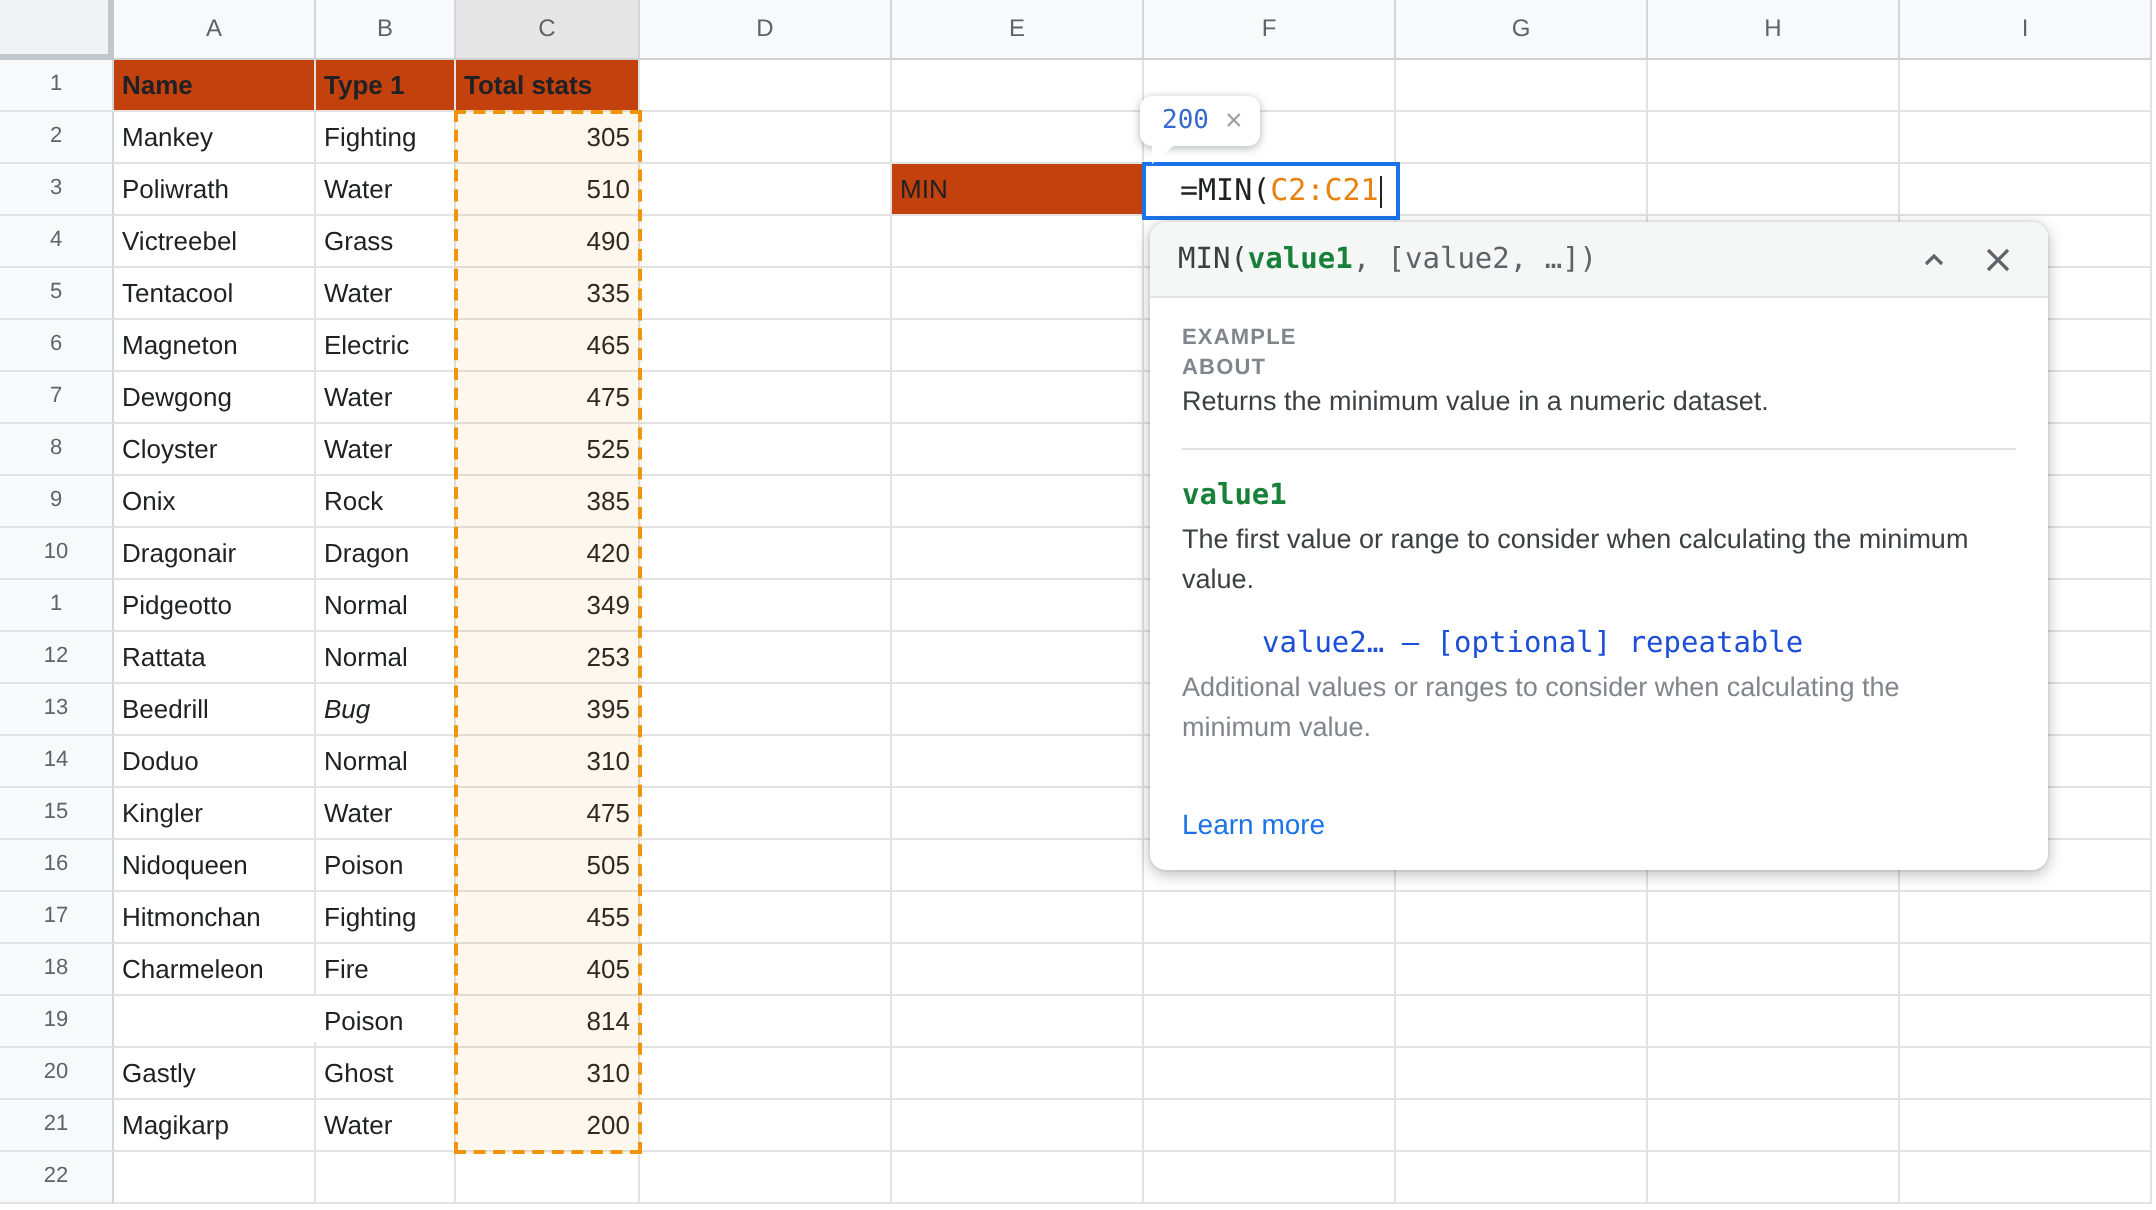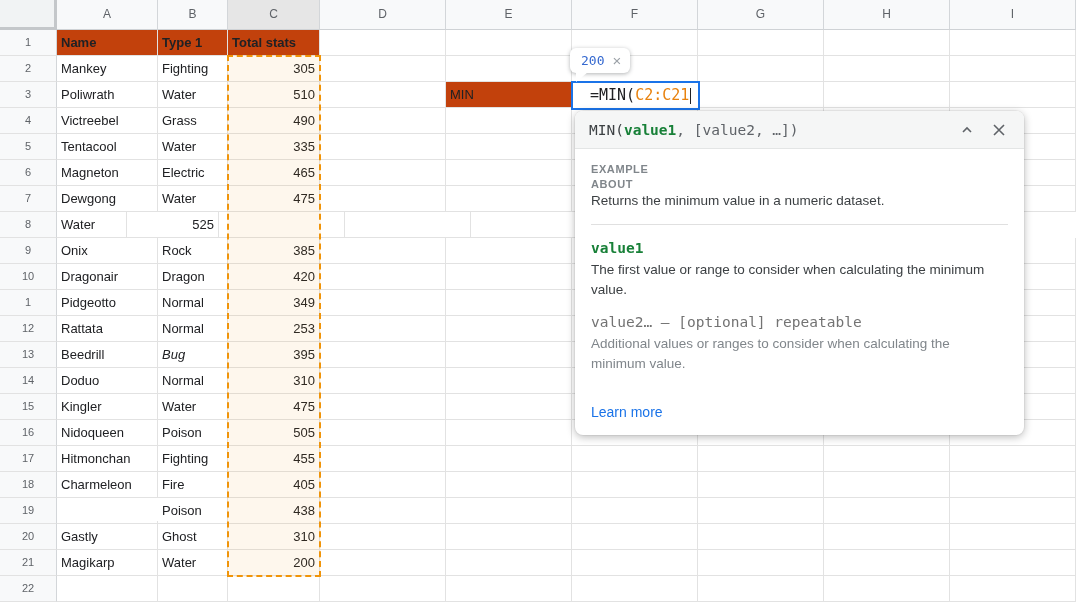--- a/index.html
+++ b/index.html
@@ -61,21 +61,21 @@
   .sig .rest{color:#5f6368;}
   .icon-btn{width:22px;height:22px;display:flex;align-items:center;justify-content:center;
             margin-left:10px;cursor:pointer;}
   .pop-body{padding:12px 16px 0;}
   .lbl{font-size:11px;font-weight:bold;letter-spacing:.6px;color:#80868b;margin:2px 0 3px;}
   .code{font-size:14.5px;color:#37474f;margin:0 0 10px;}
   .code .arg{color:#188038;font-weight:bold;}
   .about{font-size:13.5px;color:#3c4043;margin:1px 0 16px;}
   .divider{border:none;border-top:1px solid #e0e0e0;margin:0 0 15px;}
   .argname{font-size:14.5px;color:#188038;font-weight:bold;margin:0 0 4px;}
-  .argname.opt{color:#737373;font-weight:normal;}
+  .argname.opt{color:#1d4ed8;font-weight:normal;margin-left:40px;}
   .argdesc{font-size:13.5px;color:#3c4043;line-height:1.5;margin:0 0 13px;max-width:412px;}
   .argdesc.opt{color:#80868b;}
   .learn{font-size:14px;color:#1a73e8;margin:17px 0 0;padding-bottom:15px;
          display:inline-block;text-decoration:none;cursor:pointer;}
 </style>
 </head>
 <body>
 
 <div class="sheet">
 
@@ -171,20 +171,21 @@
         <div class="cell num" style="width: 92px;">475</div>
         <div class="cell" style="width: 126px;"></div>
         <div class="cell" style="width: 126px;"></div>
         <div class="cell" style="width: 126px;"></div>
         <div class="cell" style="width: 126px;"></div>
         <div class="cell" style="width: 126px;"></div>
         <div class="cell" style="width: 126px;"></div>
       </div>
       <div class="grow">
         <div class="rh">8</div>
+        <div class="cell" style="width: 101px;">Cloyster</div>
         <div class="cell" style="width: 70px;">Water</div>
         <div class="cell num" style="width: 92px;">525</div>
         <div class="cell" style="width: 126px;"></div>
         <div class="cell" style="width: 126px;"></div>
         <div class="cell" style="width: 126px;"></div>
         <div class="cell" style="width: 126px;"></div>
         <div class="cell" style="width: 126px;"></div>
         <div class="cell" style="width: 126px;"></div>
       </div>
       <div class="grow">
@@ -304,21 +305,21 @@
         <div class="cell" style="width: 126px;"></div>
         <div class="cell" style="width: 126px;"></div>
         <div class="cell" style="width: 126px;"></div>
         <div class="cell" style="width: 126px;"></div>
         <div class="cell" style="width: 126px;"></div>
       </div>
       <div class="grow">
         <div class="rh">19</div>
         <div class="cell" style="width: 101px; margin-top: 23px;">Arbok</div>
         <div class="cell" style="width: 70px;">Poison</div>
-        <div class="cell num" style="width: 92px;">438</div>
+        <div class="cell num" style="width: 92px;">814</div>
         <div class="cell" style="width: 126px;"></div>
         <div class="cell" style="width: 126px;"></div>
         <div class="cell" style="width: 126px;"></div>
         <div class="cell" style="width: 126px;"></div>
         <div class="cell" style="width: 126px;"></div>
         <div class="cell" style="width: 126px;"></div>
       </div>
       <div class="grow">
         <div class="rh">20</div>
         <div class="cell" style="width: 101px;">Gastly</div>

